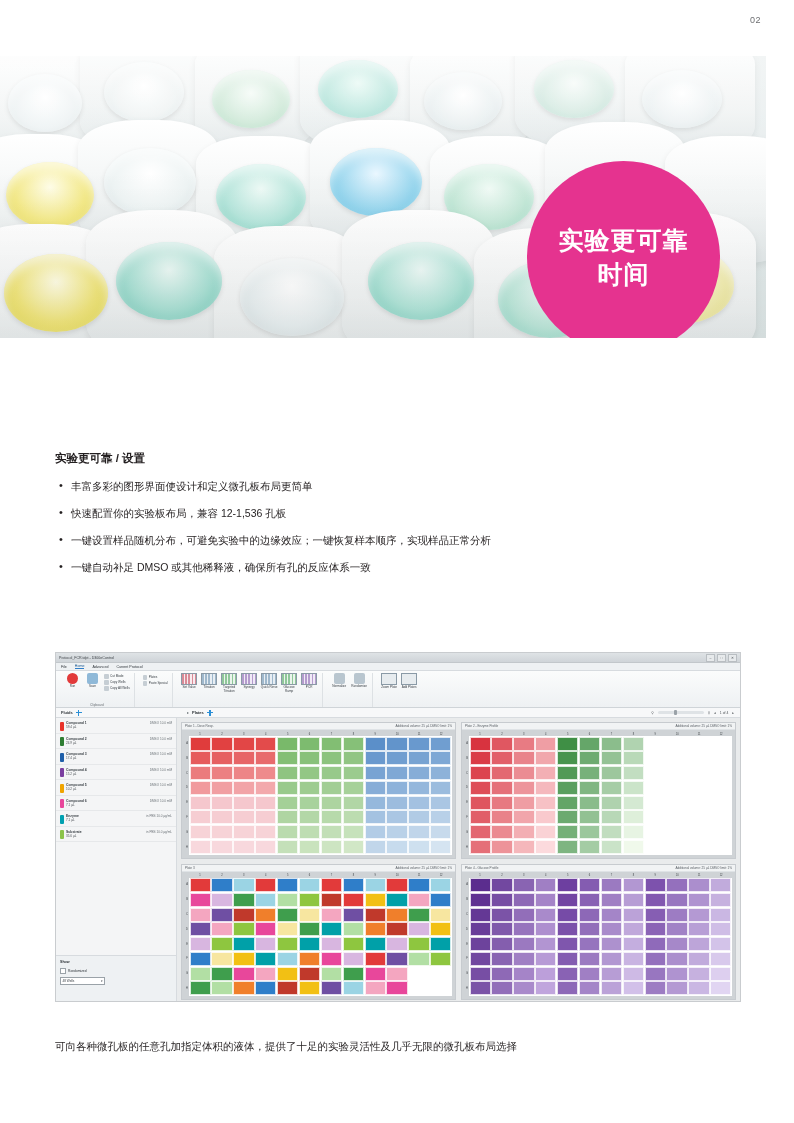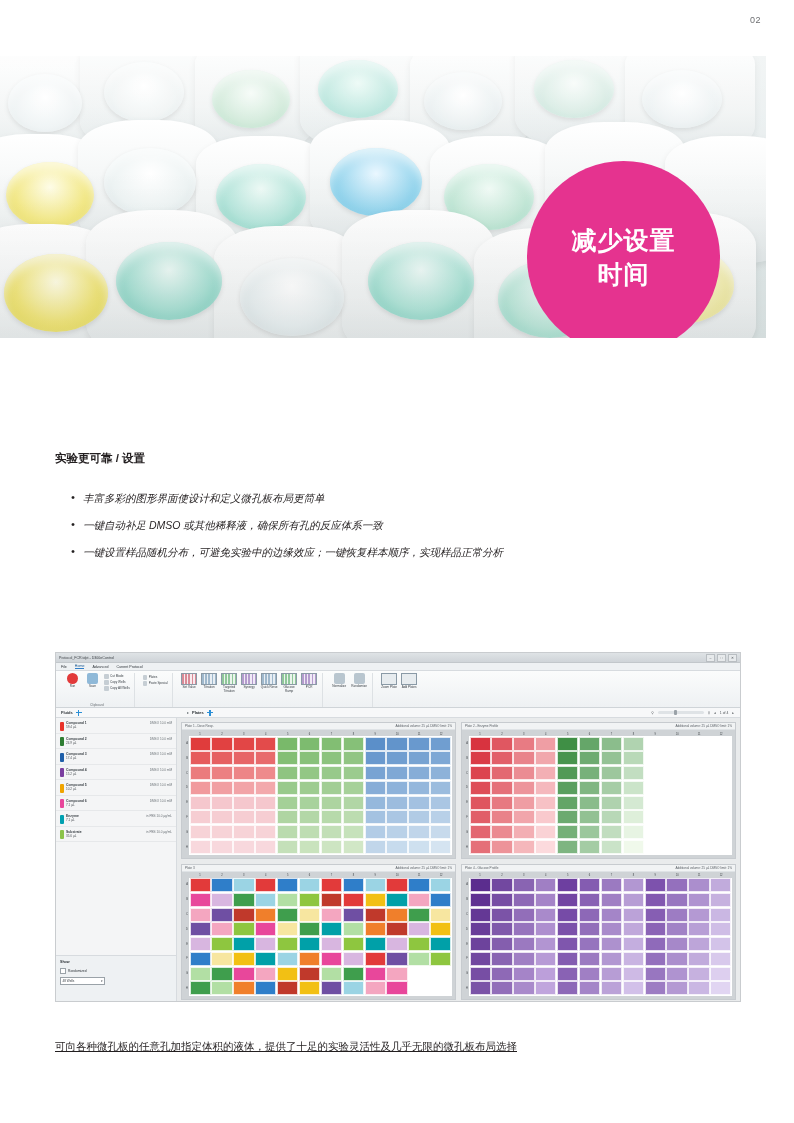--- a/index.html
+++ b/index.html
@@ -25,25 +25,25 @@
   
   .badge{position:absolute;right:46px;top:105px;width:193px;height:193px;border-radius:50%;background:#e5338f;display:flex;align-items:center;justify-content:center;}
   .badge-txt{color:#fff;font-size:25px;line-height:1.35;text-align:center;font-weight:bold;letter-spacing:1px;}
 
   
   .lead{position:absolute;left:55px;top:372px;width:690px;font-size:14.5px;line-height:28px;color:#231f20;}
   .sub-h{position:absolute;left:55px;top:451px;font-size:11.5px;font-weight:bold;color:#231f20;}
   .bullets{position:absolute;left:55px;top:474px;width:700px;}
   .bullets li{list-style:none;font-size:10.5px;line-height:16px;color:#231f20;margin:0 0 11px 0;padding-left:12px;position:relative;}
   .bullets li:before{content:"•";position:absolute;left:0;top:-1px;color:#231f20;font-size:11px;}
-  .bullets{margin:16px;padding:0;font-style:italic;}
+  .bullets{margin:4px;padding:0;}
 
   
   .fig{position:absolute;left:55px;top:652px;width:684px;height:348px;border:1px solid #c9cccf;background:#f4f5f6;overflow:hidden;}
-  .fig-cap{position:absolute;left:55px;top:1040px;width:700px;font-size:10.5px;color:#231f20;text-decoration:underline;}
+  .fig-cap{position:absolute;left:55px;top:1040px;width:700px;font-size:10.5px;color:#231f20;}
 
   
   .titlebar{height:9px;background:linear-gradient(180deg,#dfe3e6,#cfd4d8);display:flex;align-items:center;justify-content:space-between;padding:0 3px;font-size:3.6px;color:#3a3f44;border-bottom:1px solid #c2c7cb;}
   .titlebar .tl{display:flex;gap:2px;align-items:center;}
   .winbtns{display:flex;gap:2px;}
   .winbtns i{display:block;width:7px;height:6px;background:#e7eaec;border:1px solid #b9bec2;font-style:normal;font-size:3.5px;line-height:6px;text-align:center;color:#4b5055;}
   .menubar{height:7px;background:#eef1f3;display:flex;align-items:center;gap:8px;padding:0 5px;font-size:3.6px;color:#2d3338;border-bottom:1px solid #d7dbdf;}
   .menubar .m.active{border-bottom:1px solid #2f7ec9;color:#11538f;}
   .ribbon{height:34px;background:linear-gradient(180deg,#fbfcfc,#eef1f3);border-bottom:1px solid #cfd4d8;display:flex;align-items:stretch;padding:2px 4px 0 4px;gap:4px;}
   .rgroup{display:flex;flex-direction:column;justify-content:space-between;padding:0 4px;border-right:1px solid #dde1e4;}
@@ -148,31 +148,32 @@
     <div class="well" style="left:116px;top:186px;width:106px;height:78px;background:radial-gradient(ellipse at 50% 36%,#ecf9f5,#abe2d6 56%,#6fc9b7);"></div>
     <div class="well" style="left:240px;top:202px;width:104px;height:78px;background:radial-gradient(ellipse at 50% 36%,#ffffff,#eaf1f2 56%,#d4dfe1);"></div>
     <div class="well" style="left:368px;top:186px;width:106px;height:78px;background:radial-gradient(ellipse at 50% 36%,#eefaf7,#b2e6da 56%,#72cbba);"></div>
     <div class="well" style="left:498px;top:204px;width:104px;height:78px;background:radial-gradient(ellipse at 50% 36%,#f0fbf8,#bfe9dc 56%,#86d4c2);"></div>
     <div class="well" style="left:628px;top:190px;width:106px;height:78px;background:radial-gradient(ellipse at 50% 36%,#fffdef,#f3eeb3 56%,#e7e188);"></div>
 
     <div class="hero-shade"></div>
 
     <div class="badge">
       <div class="badge-txt">
-        <div>减少设置</div>
+        <div>实验更可靠</div>
         <div>时间</div>
       </div>
     </div>
   </div>
 
   <div class="sub-h">实验更可靠 / 设置</div>
   <ul class="bullets">
     <li>丰富多彩的图形界面使设计和定义微孔板布局更简单</li>
+    <li>快速配置你的实验板布局，兼容 12-1,536 孔板</li>
+    <li>一键设置样品随机分布，可避免实验中的边缘效应；一键恢复样本顺序，实现样品正常分析</li>
     <li>一键自动补足 DMSO 或其他稀释液，确保所有孔的反应体系一致</li>
-    <li>一键设置样品随机分布，可避免实验中的边缘效应；一键恢复样本顺序，实现样品正常分析</li>
   </ul>
 
   <div class="fig">
 
     <div class="titlebar">
       <div class="tl">
         <span>Protocol_FCR.tdpt - D300eControl</span>
       </div>
       <div class="winbtns">
         <i>–</i>

